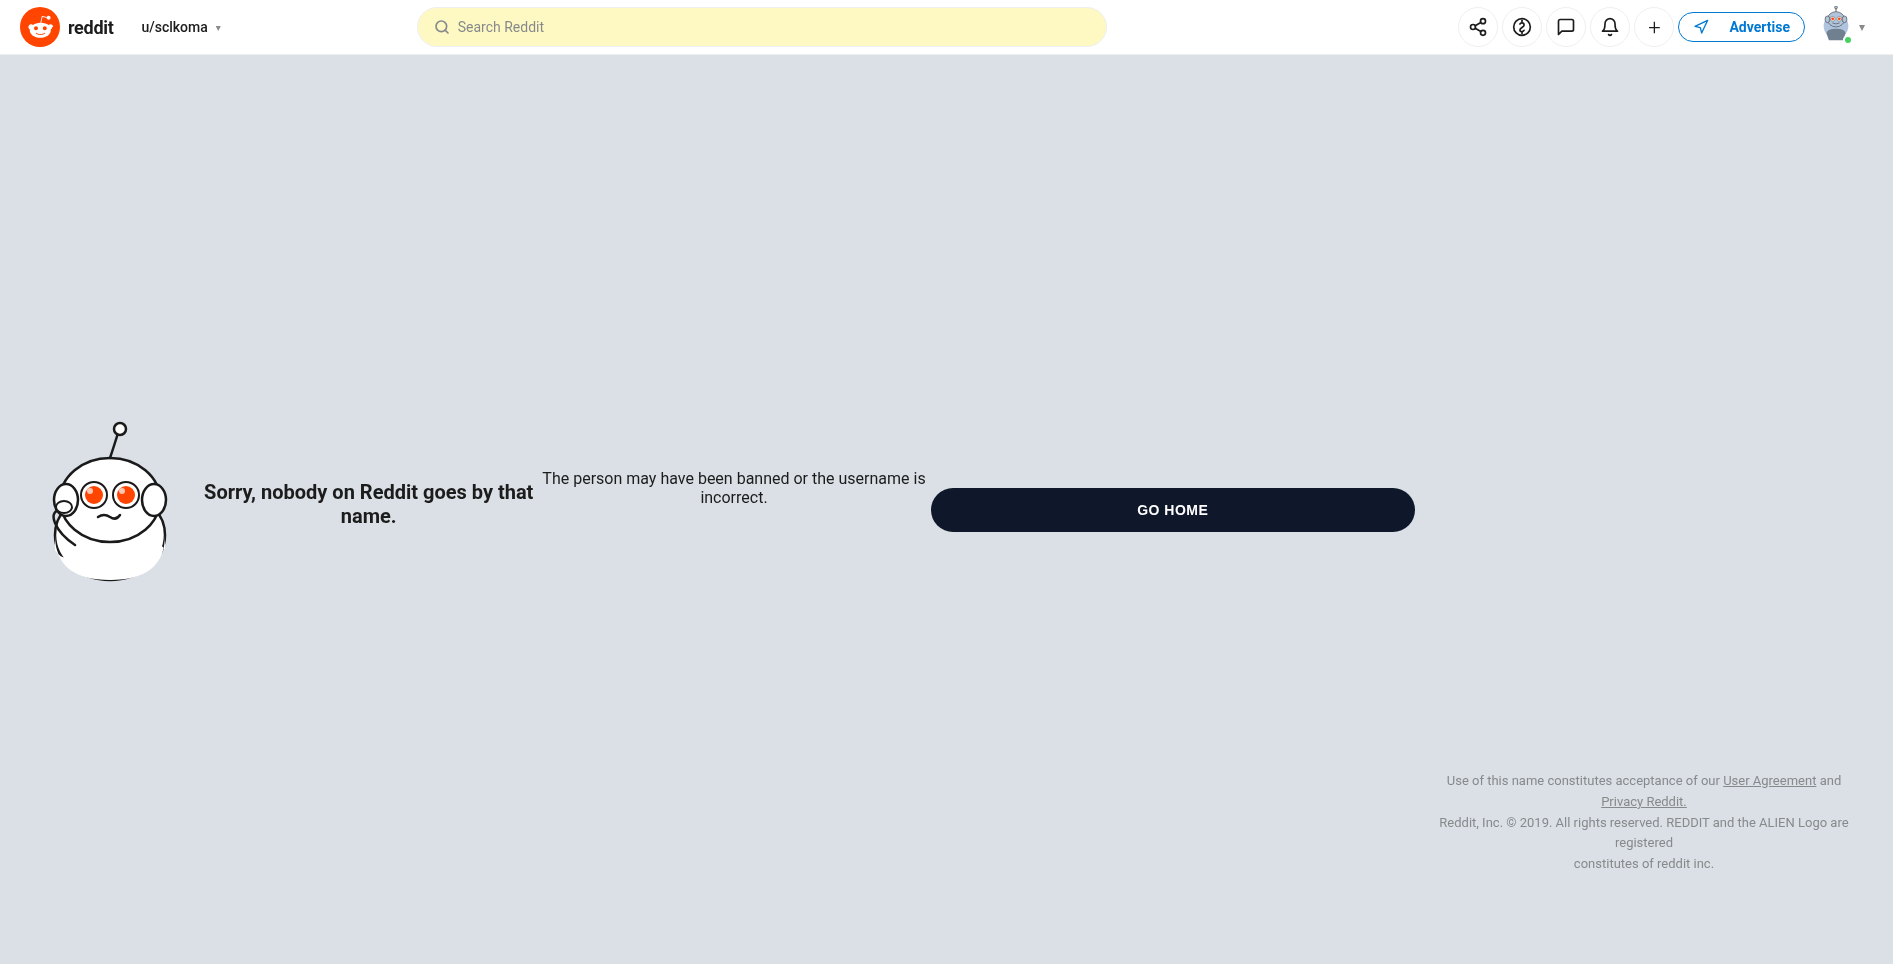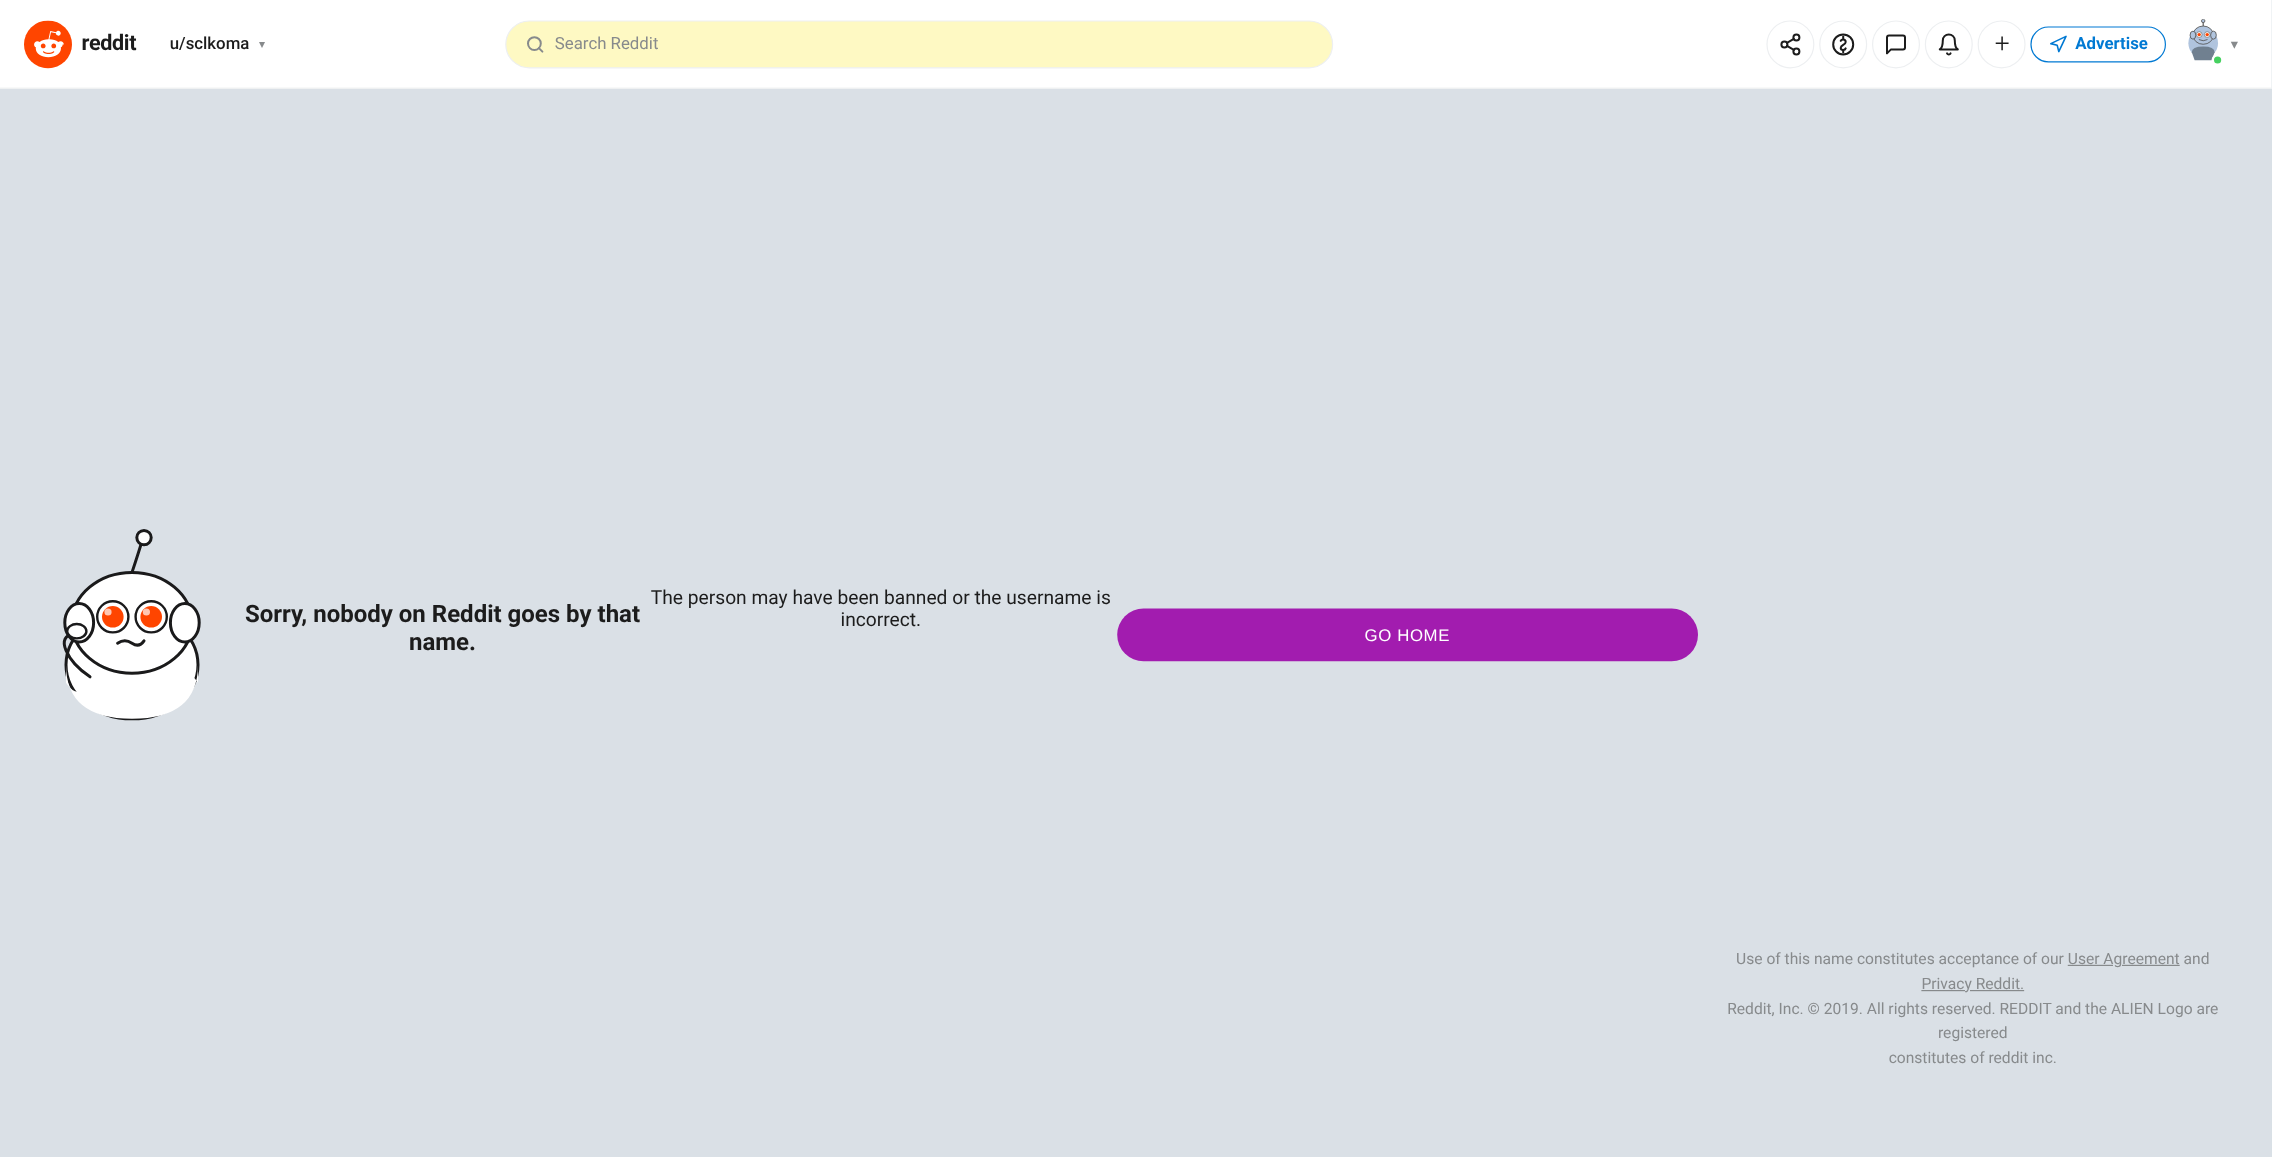--- a/index.html
+++ b/index.html
@@ -5,21 +5,21 @@
     * { margin: 0; padding: 0; box-sizing: border-box; }
     body {
       font-family: -apple-system, BlinkMacSystemFont, 'Segoe UI', Roboto, sans-serif;
       background: #dae0e6;
       min-height: 100vh;
     }
 
     
     .header {
       background: #ffffff;
-      height: 74px;
+      height: 55px;
       display: flex;
       align-items: center;
       padding: 0 20px;
       gap: 16px;
       border-bottom: 1px solid #edeff1;
       position: sticky;
       top: 0;
       z-index: 100;
     }
 
@@ -107,21 +107,21 @@
       justify-content: center;
       cursor: pointer;
       color: #1c1c1c;
       font-size: 18px;
       border: 1px solid #edeff1;
     }
 
     .advertise-btn {
       display: flex;
       align-items: center;
-      gap: 6px;
+      gap: 20px;
       padding: 6px 14px;
       border: 1px solid #0079d3;
       border-radius: 20px;
       color: #0079d3;
       font-size: 14px;
       font-weight: 700;
       cursor: pointer;
       white-space: nowrap;
     }
 
@@ -168,24 +168,24 @@
     }
 
     .error-subtitle {
       font-size: 16px;
       color: #1c1c1c;
       text-align: center;
       margin-bottom: 44px;
     }
 
     .go-home-btn {
-      background: #a21caf;
+      background: #0f172a;
       color: #fff;
       font-size: 14px;
-      font-weight: 400;
+      font-weight: 700;
       letter-spacing: 0.5px;
       border: none;
       border-radius: 24px;
       padding: 14px 0;
       width: 560px;
       max-width: 100%;
       cursor: pointer;
       text-transform: uppercase;
     }
 

